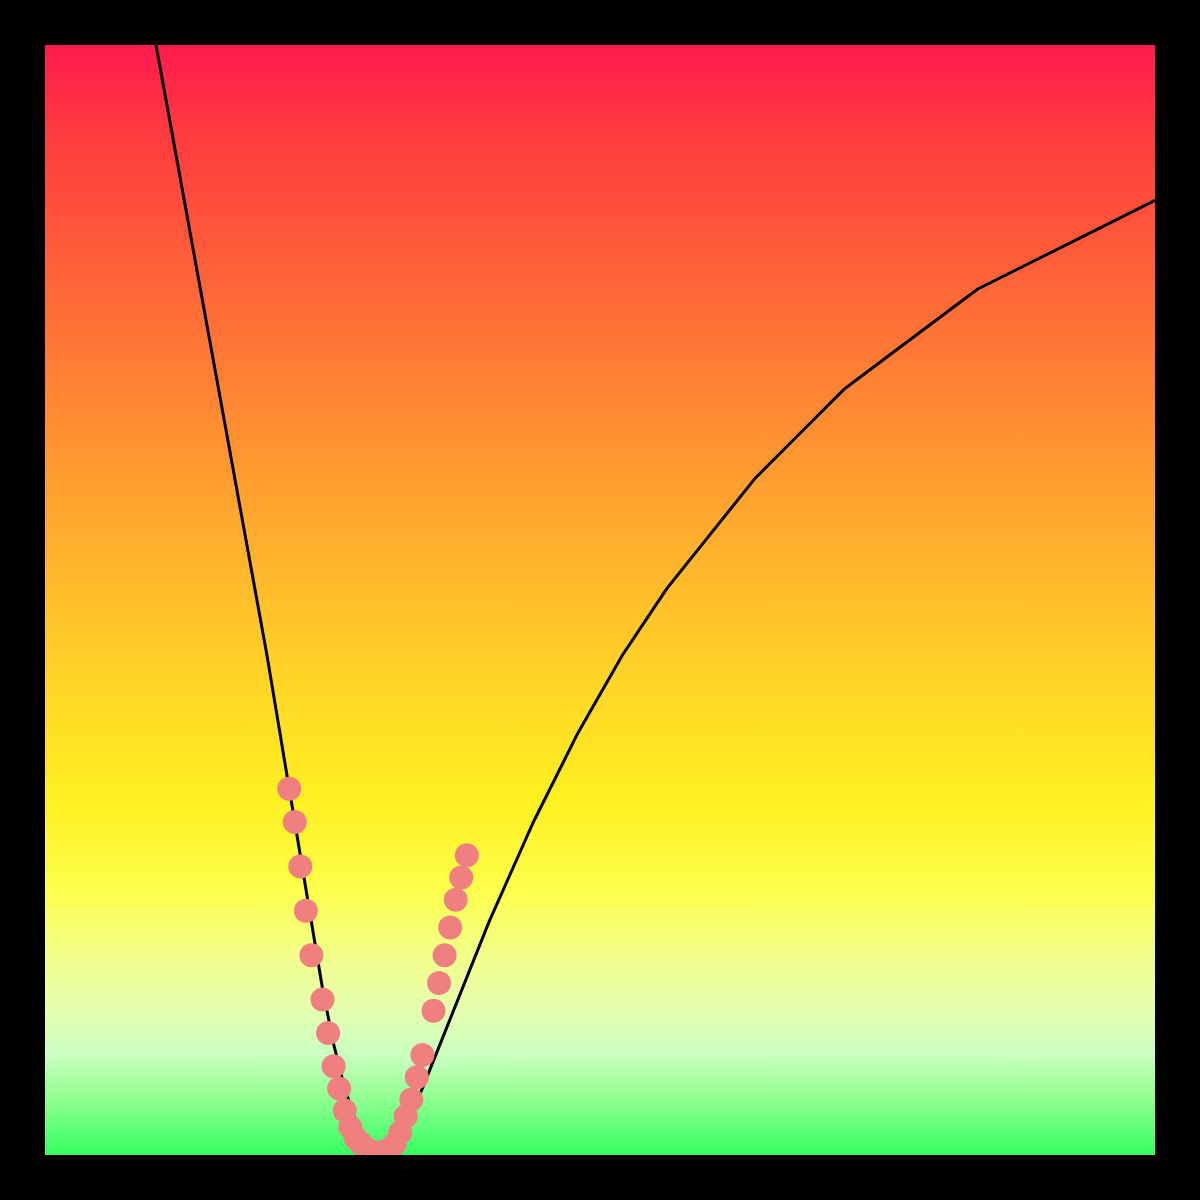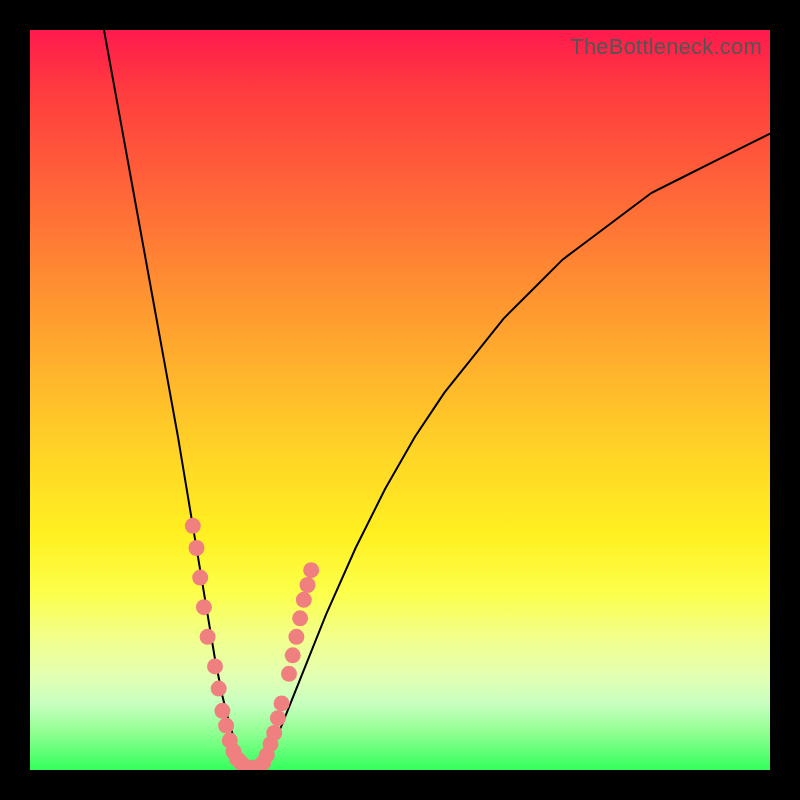--- a/index.html
+++ b/index.html
@@ -63,21 +63,20 @@
   .markers circle {
     fill: #f08080;
     stroke: none;
   }
 </style>
 </head>
 <body>
 
 <div class="frame">
   <div class="plot">
-    <div class="watermark">TheBottleneck.com</div>
     <svg class="curve" viewBox="0 0 740 740" preserveAspectRatio="none">
       <path id="curve-path" d="M74.0 0.0 L88.8 81.4 L103.6 162.8 L118.4 244.2 L133.2 325.6 L148.0 407.0 L155.4 451.4 L162.8 495.8 L170.2 540.2 L177.6 584.6 L185.0 629.0 L192.4 666.0 L199.8 695.6 L207.2 717.8 L214.6 732.6 L222.0 740.0 L236.8 725.2 L251.6 695.6 L266.4 658.6 L281.2 621.6 L296.0 584.6 L325.6 518.0 L355.2 458.8 L384.8 407.0 L414.4 362.6 L444.0 325.6 L473.6 288.6 L503.2 259.0 L532.8 229.4 L562.4 207.2 L592.0 185.0 L621.6 162.8 L651.2 148.0 L680.8 133.2 L710.4 118.4 L740.0 103.6" stroke="#000000"></path>
       <g id="markers" class="markers">
           <circle cx="162.8" cy="495.8" r="8" fill="#f08080"></circle>
           <circle cx="166.5" cy="518.0" r="8" fill="#f08080"></circle>
           <circle cx="170.2" cy="547.6" r="8" fill="#f08080"></circle>
           <circle cx="173.9" cy="577.2" r="8" fill="#f08080"></circle>
           <circle cx="177.6" cy="606.8" r="8" fill="#f08080"></circle>
           <circle cx="185.0" cy="636.4" r="8" fill="#f08080"></circle>
           <circle cx="188.7" cy="658.6" r="8" fill="#f08080"></circle>

